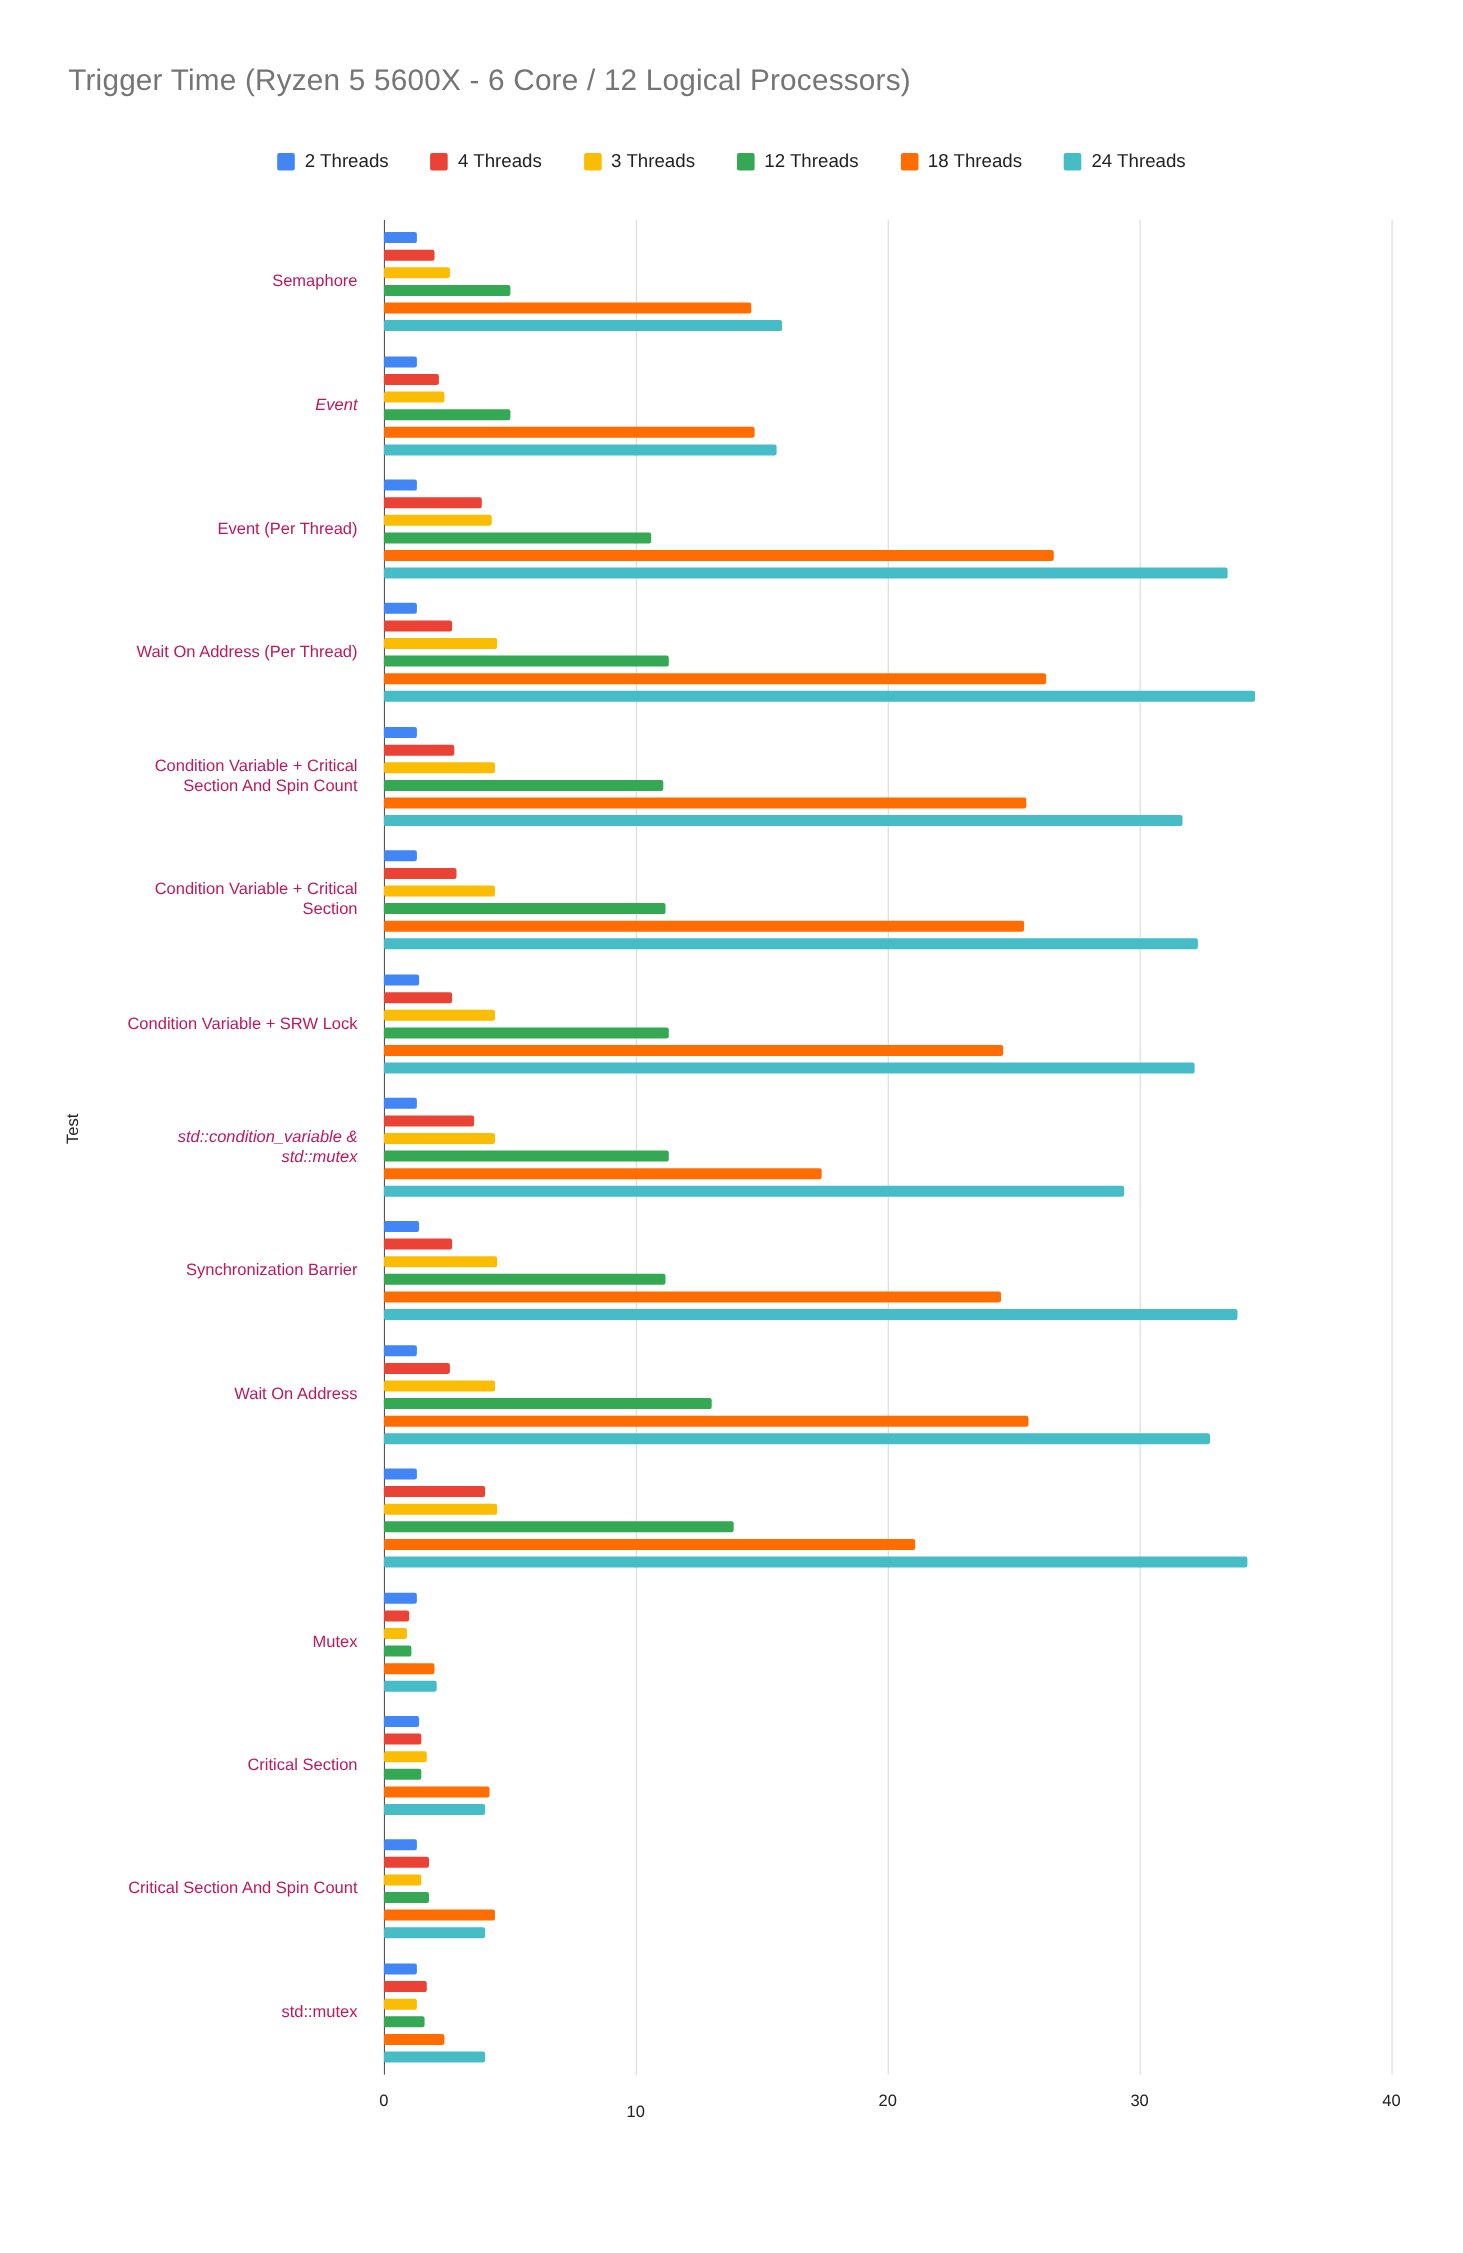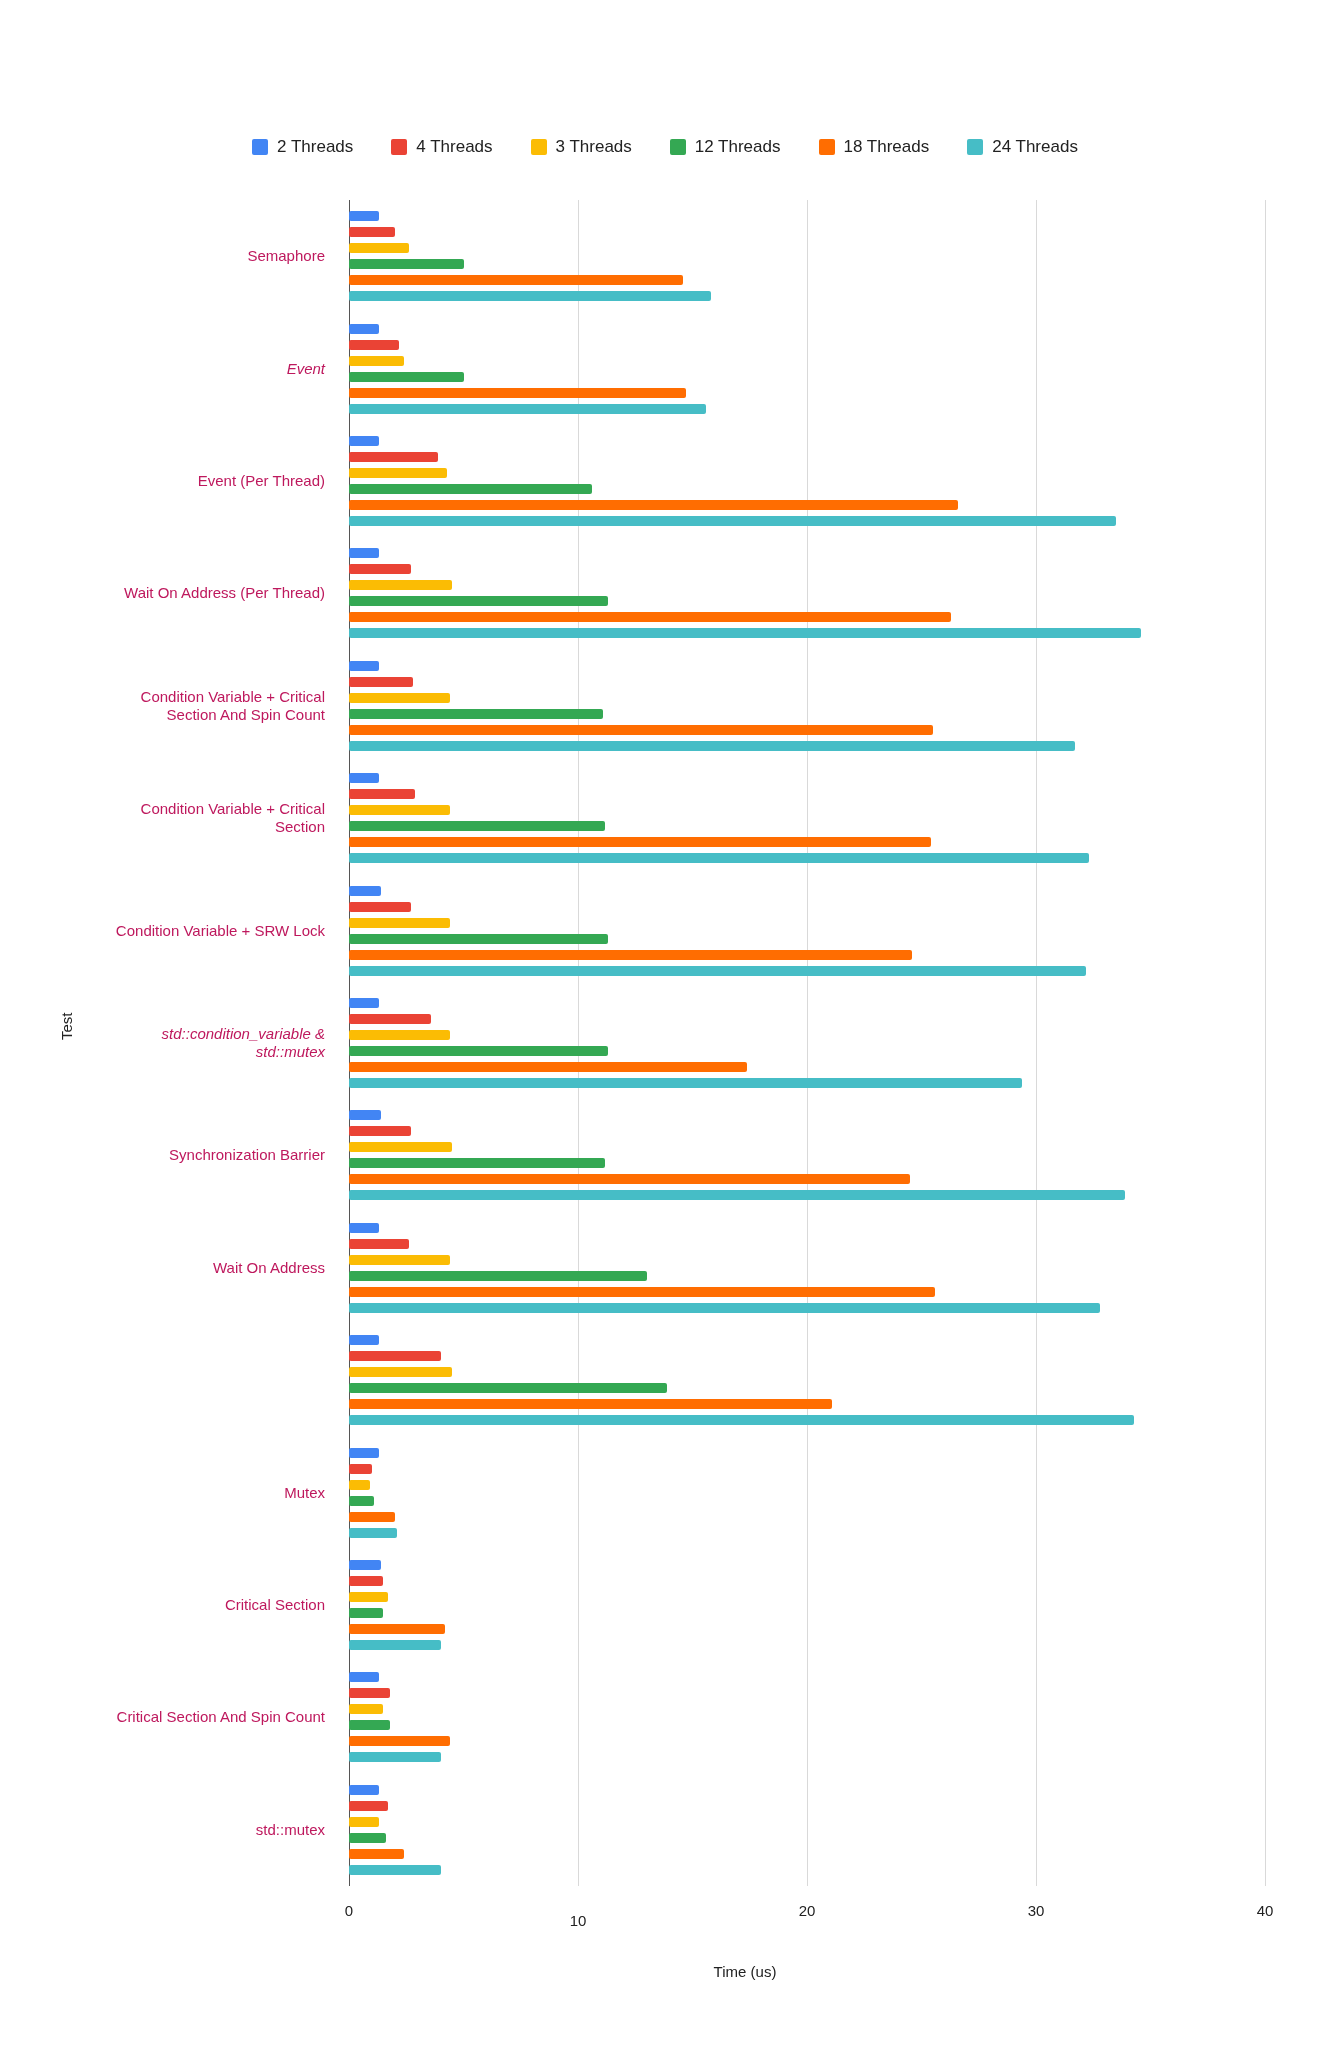--- a/index.html
+++ b/index.html
@@ -156,20 +156,21 @@
     transform: rotate(-90deg);
     transform-origin: left top;
     white-space: nowrap;
   }
 </style>
 </head>
 <body>
 
 <div id="chart-root">
 
+  <div id="chart-title">Trigger Time (Ryzen 5 5600X - 6 Core / 12 Logical Processors)</div>
 
   <div id="legend">
       <div class="legend-item">
         <span class="legend-swatch" style="background: rgb(66, 133, 244);"></span>
         <span class="legend-label">2 Threads</span>
       </div>
       <div class="legend-item">
         <span class="legend-swatch" style="background: rgb(234, 67, 53);"></span>
         <span class="legend-label">4 Threads</span>
       </div>
@@ -552,17 +553,16 @@
   </div>
 
   <div id="xticks">
       <div class="xtick-label" style="left: 0px;">0</div>
       <div class="xtick-label" style="left: 229px; margin-top: 10px;">10</div>
       <div class="xtick-label" style="left: 458px;">20</div>
       <div class="xtick-label" style="left: 687px;">30</div>
       <div class="xtick-label" style="left: 916px;">40</div>
     </div>
 
-  <div id="xaxis-title"><span>Time (us)</span></div>
 
   <div id="yaxis-title">Test</div>
 
 </div>
 
 </body></html>

